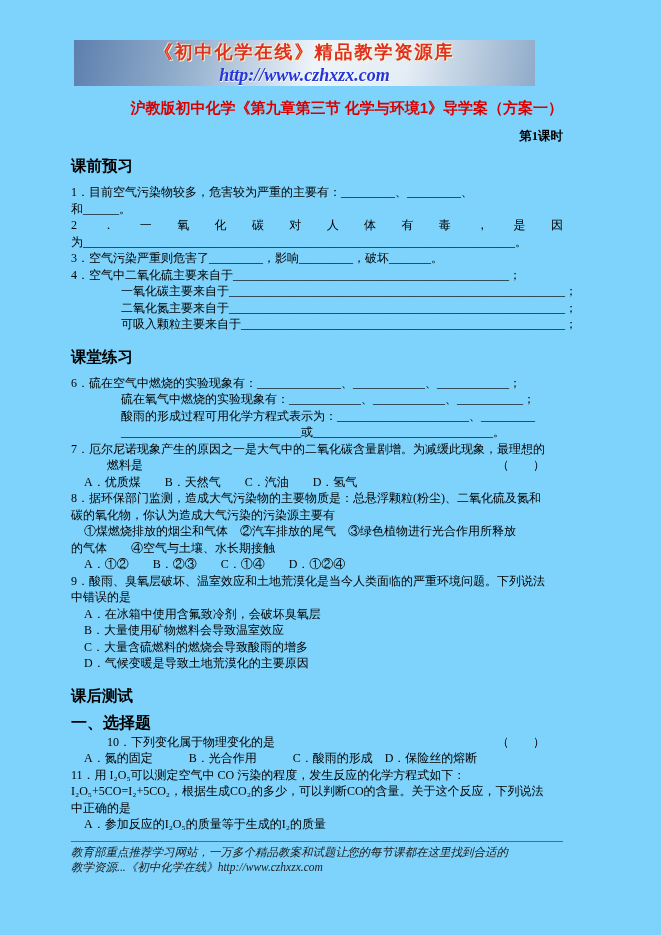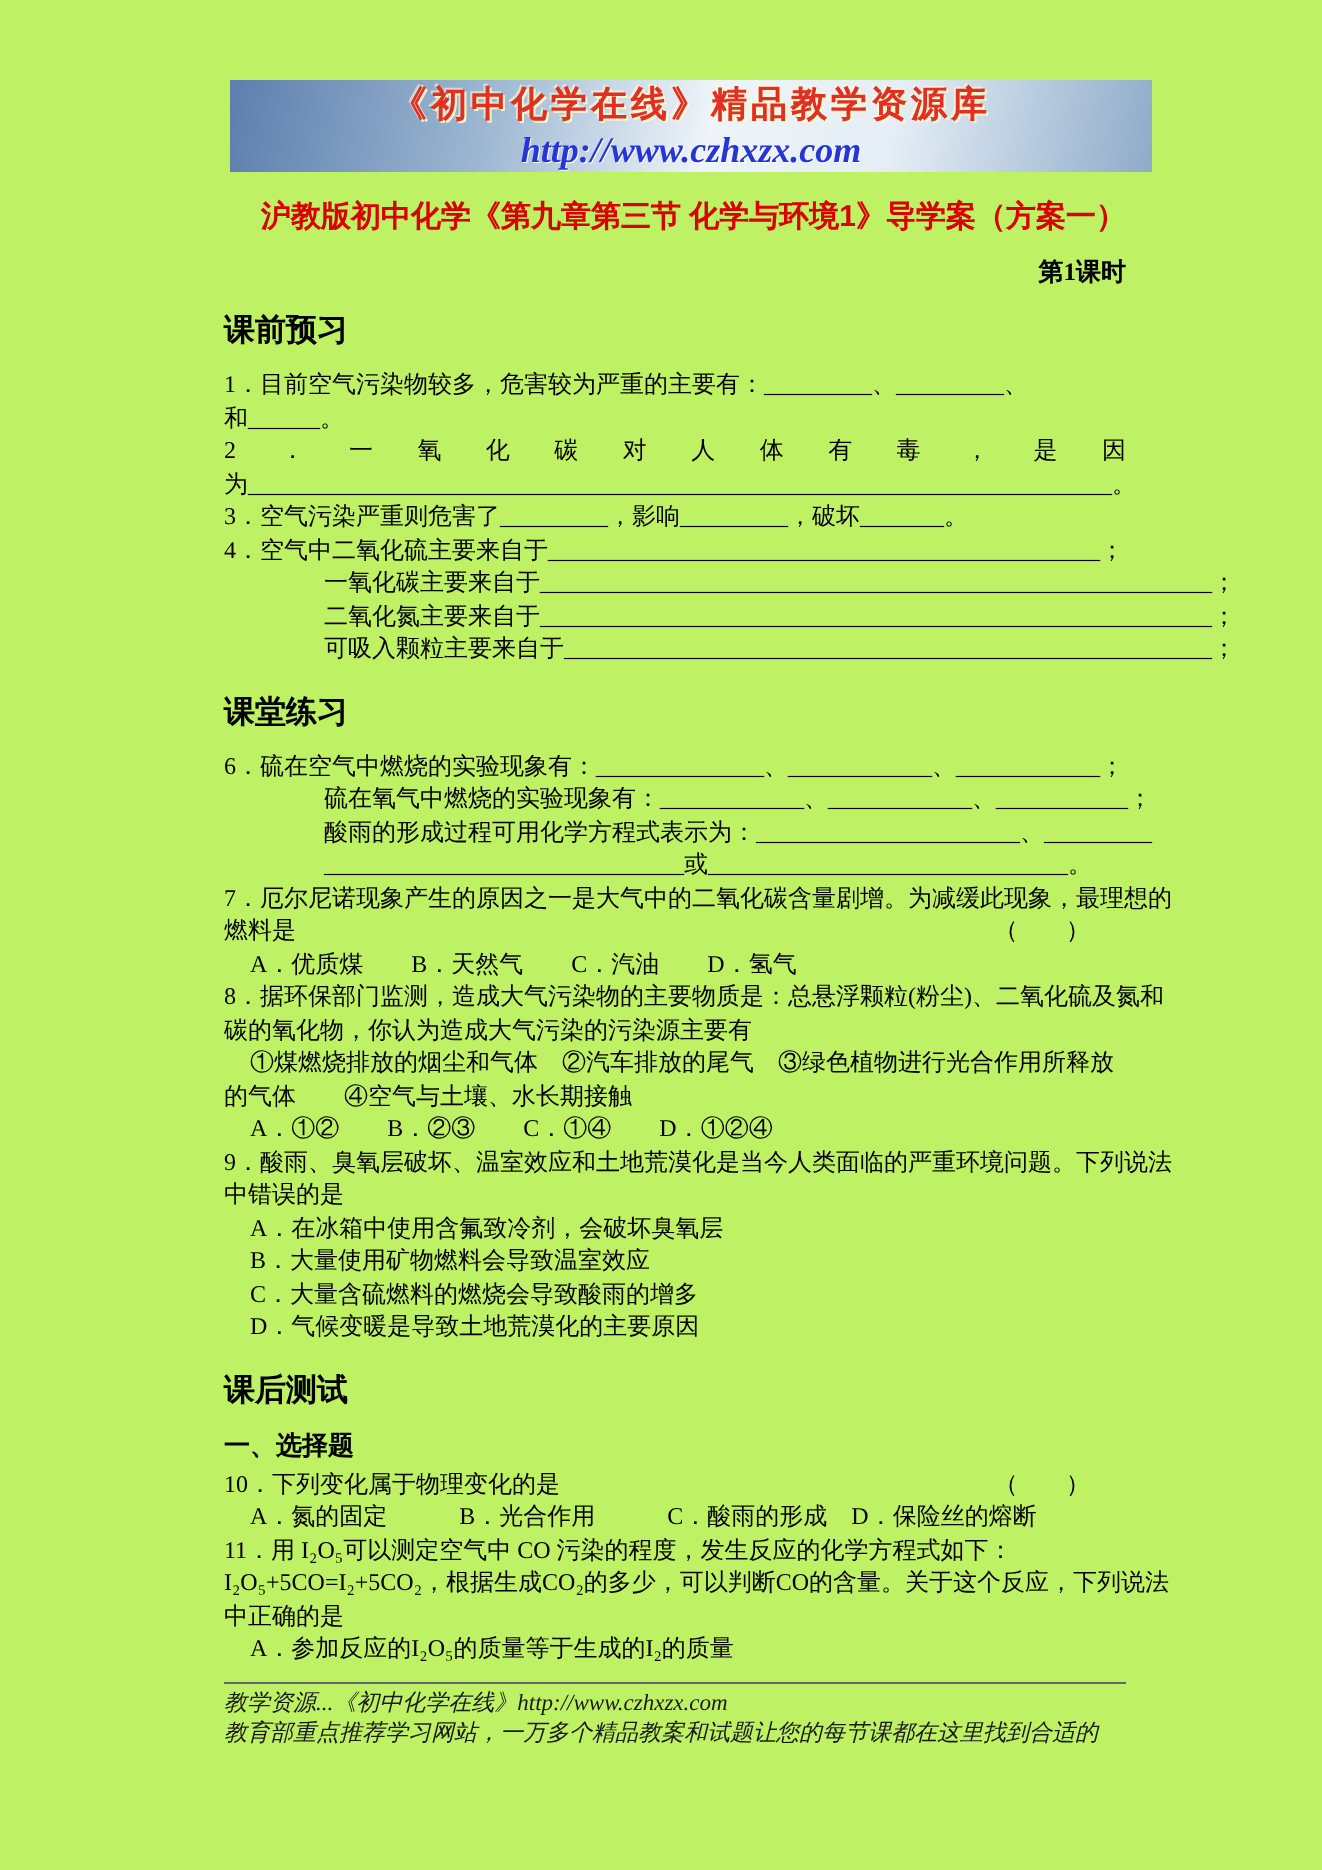--- a/index.html
+++ b/index.html
@@ -1,21 +1,21 @@
 <!DOCTYPE html>
 <html><head>
 <meta charset="utf-8">
 <style>
   html,body { margin:0; padding:0; background:#ffffff; }
   .page {
     position:relative;
     width:661px; height:935px;
-    background:#bef264;
+    background:#7dd3fc;
     box-sizing:border-box;
-    padding:40px 98px 0 112px;
+    padding:40px 98px 0 71px;
     overflow:hidden;
     font-family:"Liberation Serif","DejaVu Serif",serif;
     font-size:12px; color:#000;
   }
   
   .banner {
     width:461px; height:46px; margin-left:3px; margin-bottom:13px;
     background:linear-gradient(100deg,#5d7fae 0%,#9db7d2 28%,#eef4f9 52%,#e4edf5 72%,#8fabc9 100%);
     display:flex; flex-direction:column; align-items:center; justify-content:center;
     overflow:hidden;
@@ -35,27 +35,27 @@
     font-family:"Liberation Sans","DejaVu Sans",sans-serif;
     margin:2px 0 10px; white-space:nowrap;
   }
   .lesson { text-align:right; font-weight:bold; font-size:12.5px; margin-bottom:6px; }
   .sec-heading {
     font-family:"Liberation Sans","DejaVu Sans",sans-serif;
     font-weight:bold; font-size:15.5px; line-height:22px;
     margin:10px 0 7px;
   }
   .sec-heading.later { margin-top:13px; }
-  .sub-heading { font-weight:bold; font-size:13px; line-height:18px; margin-bottom:2px; }
+  .sub-heading { font-weight:bold; font-size:16px; line-height:18px; margin-bottom:2px; }
   
   .line { line-height:16.5px; min-height:16.5px; white-space:nowrap; }
   .indent1 { padding-left:50px; }
   .indent2 { padding-left:13px; }
   .justify { white-space:normal; text-align:justify; text-align-last:justify; }
-  .flexline { display:flex; }
+  .flexline { display:flex;margin-left:36px; }
   .flexline .bracket { margin-left:auto; padding-right:18px; }
   
   .footer { margin-top:8px; border-top:1px solid #666; padding-top:3px; }
   .footer .f-line {
     font-style:italic; font-size:11.5px; line-height:15.5px; color:#1a1a1a; white-space:nowrap;
   }
 </style>
 </head>
 <body>
 
@@ -112,17 +112,17 @@
     <span>10．下列变化属于物理变化的是</span>
     <span class="bracket">（　　）</span>
   </div>
   <div class="line indent2">A．氮的固定　　　B．光合作用　　　C．酸雨的形成　D．保险丝的熔断</div>
   <div class="line">11．用 I₂O₅可以测定空气中 CO 污染的程度，发生反应的化学方程式如下：</div>
   <div class="line">I₂O₅+5CO=I₂+5CO₂，根据生成CO₂的多少，可以判断CO的含量。关于这个反应，下列说法</div>
   <div class="line">中正确的是</div>
   <div class="line indent2">A．参加反应的I₂O₅的质量等于生成的I₂的质量</div>
 
   <div class="footer">
+    <div class="f-line">教育部重点推荐学习网站，一万多个精品教案和试题让您的每节课都在这里找到合适的</div>
     <div class="f-line">教学资源...《初中化学在线》http://www.czhxzx.com</div>
-    <div class="f-line">教育部重点推荐学习网站，一万多个精品教案和试题让您的每节课都在这里找到合适的</div>
   </div>
 
 </div>
 
 </body></html>

